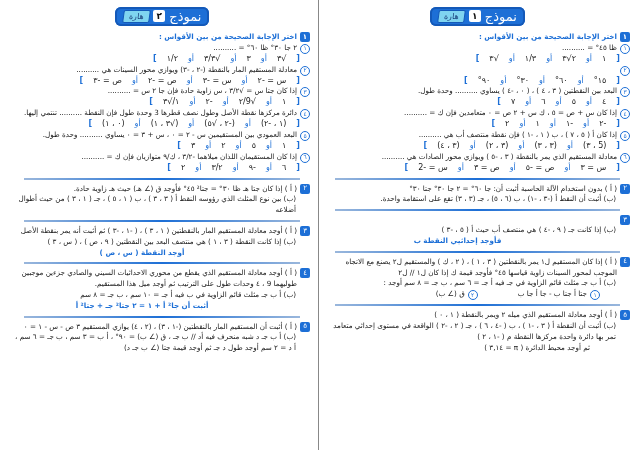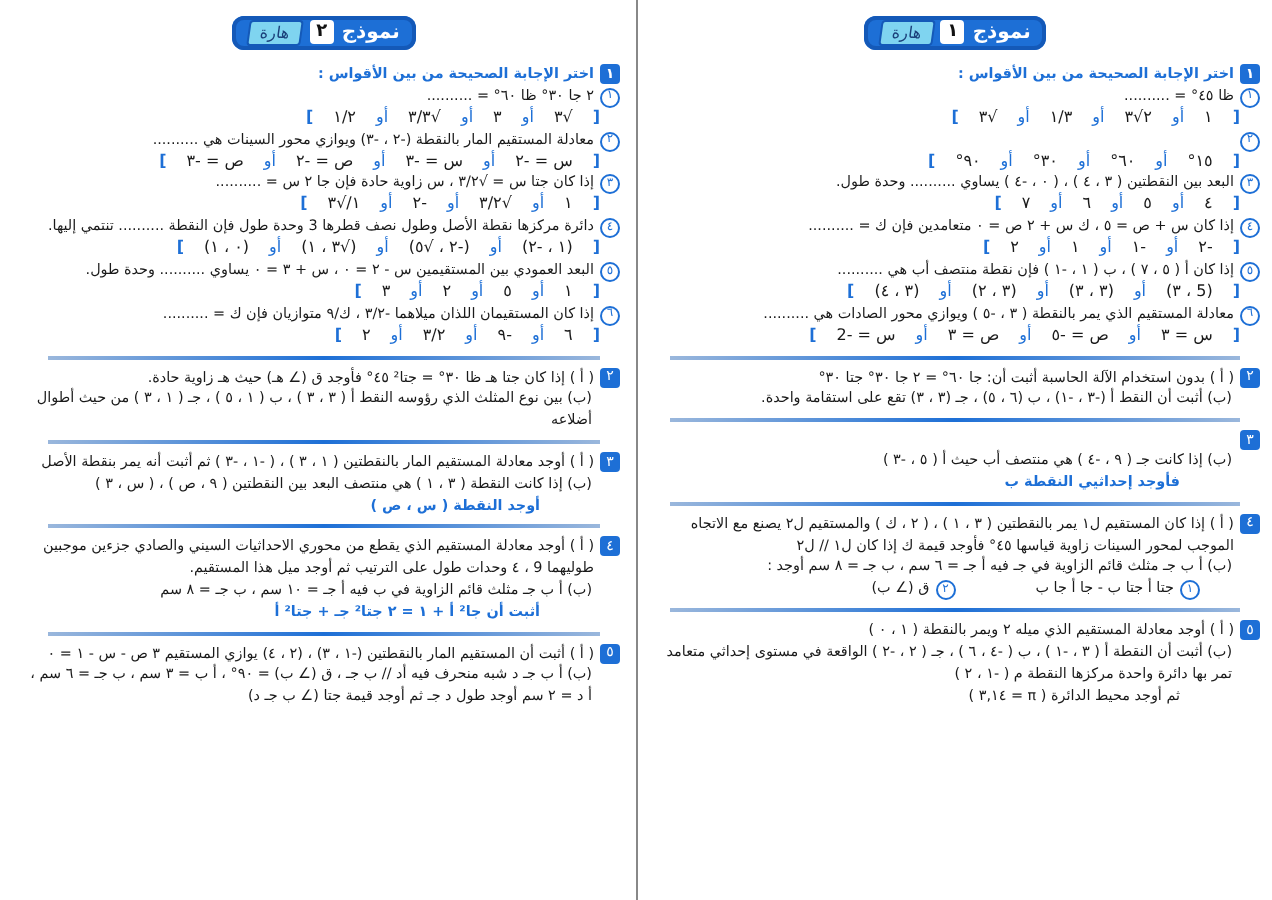--- a/index.html
+++ b/index.html
@@ -9,34 +9,34 @@
   .col{position:absolute;top:0;height:450px;direction:rtl;box-sizing:border-box;}
   .col.right{left:318px;width:318px;padding:0 6px 0 6px;border-left:1px solid #888;}
   .col.left{left:0;width:318px;padding:0 8px 0 14px;}
   .badge-wrap{height:32px;display:flex;justify-content:center;align-items:center;direction:ltr;}
   .badge{display:flex;align-items:center;gap:4px;background:#1d6fd6;border-radius:6px;padding:2px 8px;
     box-shadow:0 0 0 2px #1459b8 inset;}
   .badge .tag{background:#7fd4f0;border:1px solid #1459b8;color:#1a3f7a;font-size:8px;padding:1px 5px;
     border-radius:2px;transform:skewX(-8deg);}
   .badge .num{background:#fff;color:#111;font-size:9px;font-weight:bold;width:12px;height:12px;
     display:flex;align-items:center;justify-content:center;border-radius:2px;}
-  .badge .title{color:#fff;font-weight:bold;font-size:10px;}
+  .badge .title{color:#fff;font-weight:normal;font-size:13px;}
   .q{font-size:7.2px;line-height:10.8px;}
   .qhead{display:flex;align-items:center;gap:3px;font-weight:bold;}
   .qnum{background:#1d6fd6;color:#fff;font-size:7px;width:10px;height:10px;display:inline-flex;
     align-items:center;justify-content:center;border-radius:2px;flex:0 0 auto;}
   .sub{display:flex;gap:3px;align-items:flex-start;}
   .circ{display:inline-flex;border:1px solid #1d6fd6;color:#1d6fd6;border-radius:50%;width:8px;height:8px;
     font-size:6px;align-items:center;justify-content:center;flex:0 0 auto;margin-top:1px;}
   .choices{display:flex;justify-content:flex-start;gap:10px;color:#1a1a1a;font-size:8px;padding:0 10px;
     direction:rtl;}
   .choices .br{color:#1d6fd6;font-weight:bold;}
   .choices .or{color:#1d6fd6;}
   .sep{height:2px;background:linear-gradient(to left,#9ab7dc,#1d6fd6,#9ab7dc);margin:4px 10px;}
-  .blue{color:#1d6fd6;font-weight:bold;}
+  .blue{color:#1d6fd6;font-weight:bold;text-align:center;}
   .indent{padding-right:14px;}
 </style>
 </head>
 <body>
 
 <div class="page">
 
   <div class="col right">
     <div class="badge-wrap">
       <div class="badge">
@@ -238,21 +238,21 @@
             <span class="br">]</span>
           </div>
           <div class="sub">
             <span class="circ">٣</span>
             <span>إذا كان جتا س = √٣/٢ ، س زاوية حادة فإن جا ٢ س = ..........</span>
           </div>
           <div class="choices">
             <span class="br">[</span>
             <span>١</span>
             <span class="or">أو</span>
-            <span>√٣/٢</span>
+            <span>√9/٢</span>
             <span class="or">أو</span>
             <span>-٢</span>
             <span class="or">أو</span>
             <span>١/√٣</span>
             <span class="br">]</span>
           </div>
           <div class="sub">
             <span class="circ">٤</span>
             <span>دائرة مركزها نقطة الأصل وطول نصف قطرها 3 وحدة طول فإن النقطة .......... تنتمي إليها.</span>
           </div>

